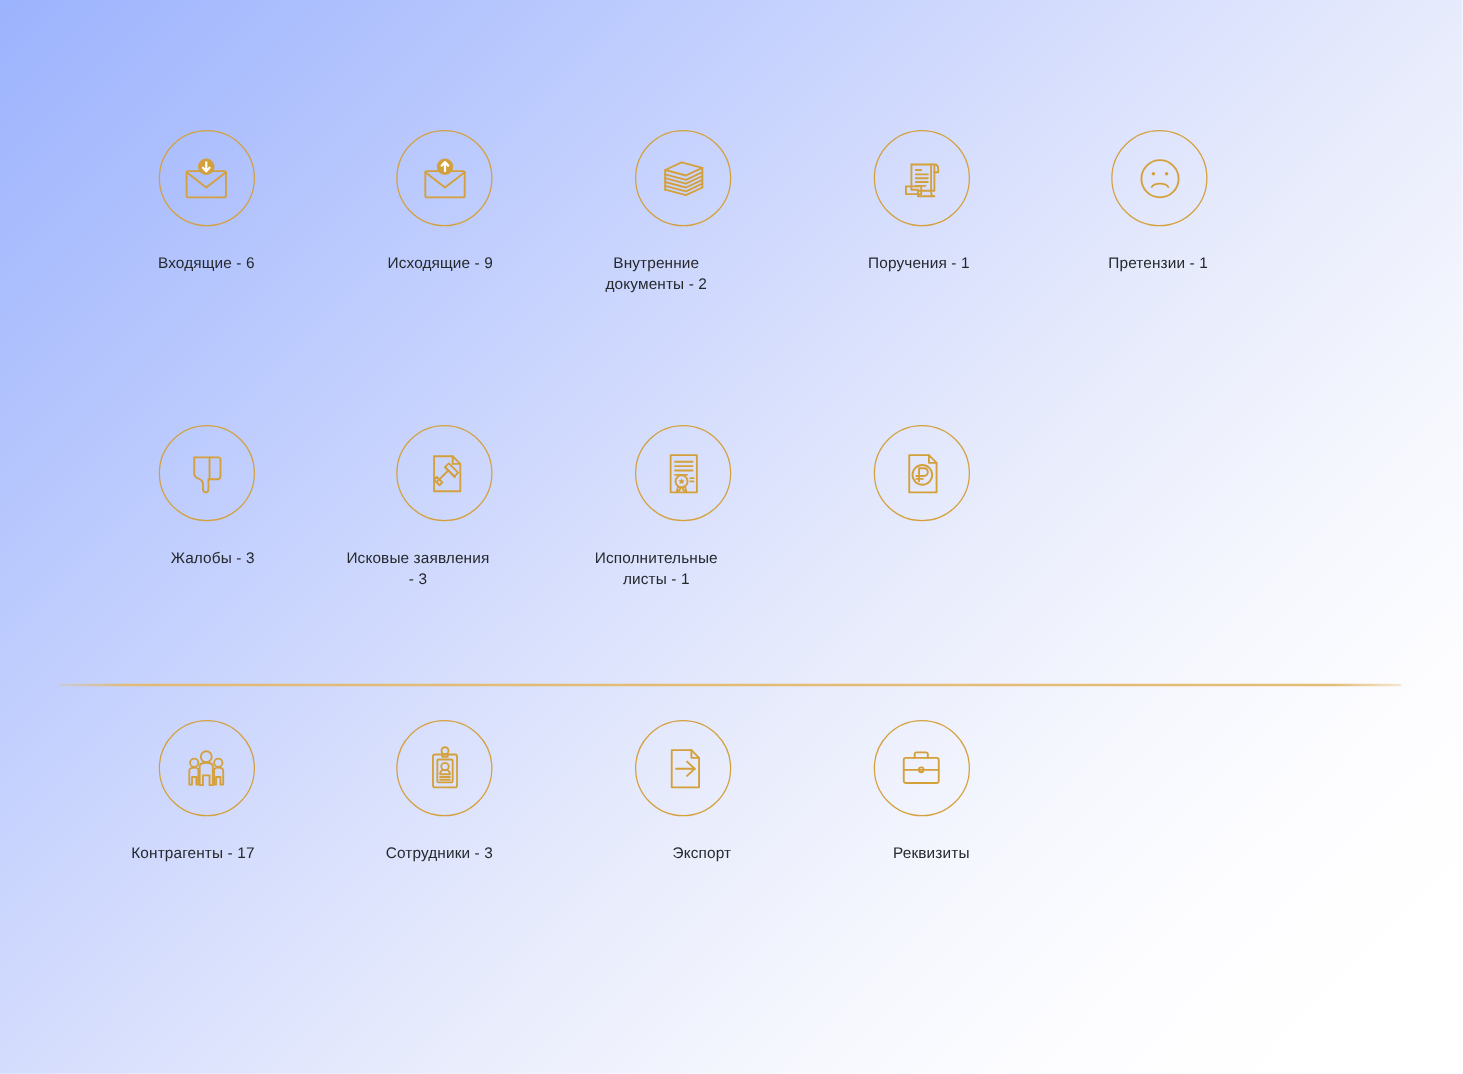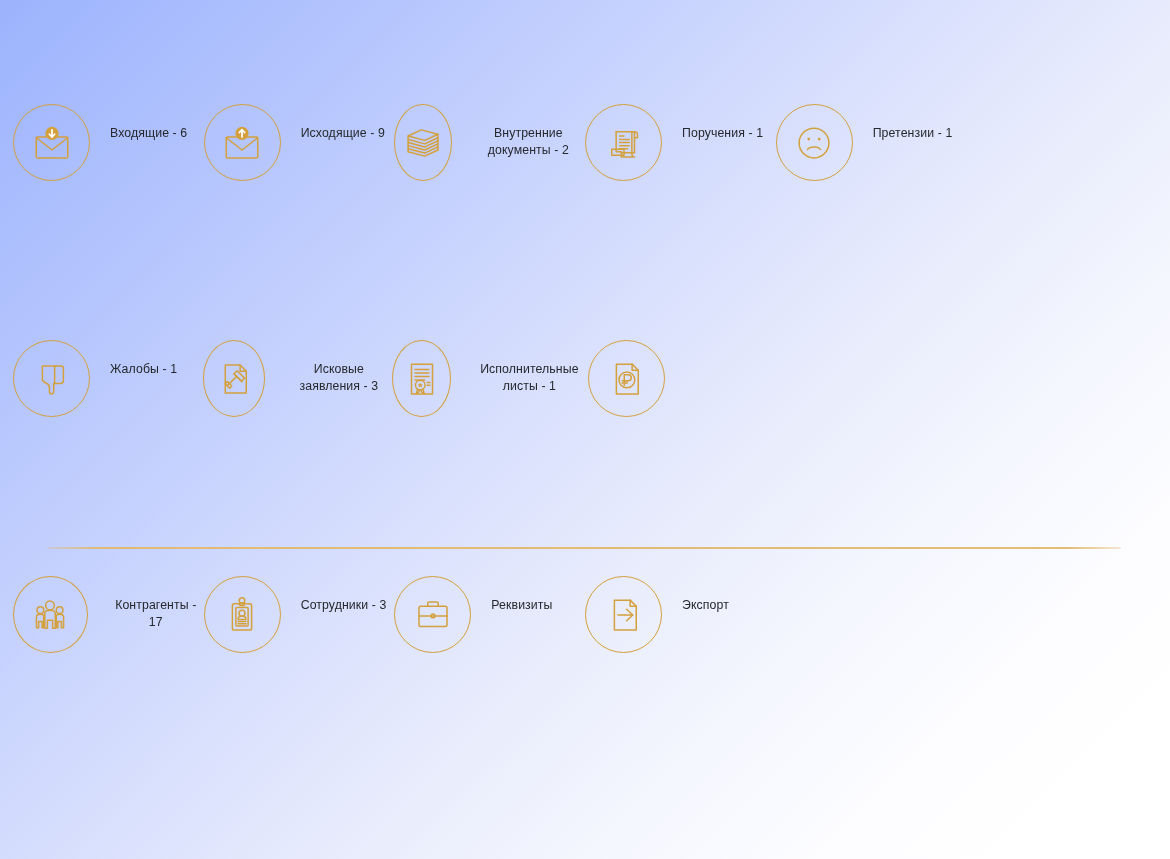--- a/index.html
+++ b/index.html
@@ -50,27 +50,26 @@
     background: linear-gradient(90deg,
        rgba(226,185,110,0.25) 0%,
        rgba(226,185,110,0.95) 5%,
        rgba(226,185,110,0.95) 95%,
        rgba(226,185,110,0.3) 100%);
     border-radius: 2px;
   }
 
   .tile {
     display: flex;
-    flex-direction: row;
-    align-items: flex-start;
+    flex-direction: column;
+    align-items: flex-end;
     text-decoration: none;
     color: inherit;
     cursor: pointer;
     user-select: none;
-    gap: 20px;
   }
 
   .tile-circle {
     width: 77px;
     height: 77px;
     border: 1.6px solid #d4a03c;
     border-radius: 50%;
     display: flex;
     align-items: center;
     justify-content: center;
@@ -179,21 +178,21 @@
 
   <div class="tile-grid row-legal">
 
     <div class="tile">
       <div class="tile-circle">
         <svg viewBox="0 0 48 48">
           <path d="M13 9 L13 24 C13 26 14.5 27.5 17 28.5 C19.5 29.5 21 31 21 33.5 L21 38 C21 40 22.5 41 24 41 C25.5 41 26 39.5 26 37.5 L26 29 L34 29 C36 29 37 27.5 37 26 L37 11 C37 9.5 36 9 34.5 9 Z"></path>
           <path d="M27 9 L27 29"></path>
         </svg>
       </div>
-      <div class="tile-label">Жалобы  - 1</div>
+      <div class="tile-label">Жалобы  - 3</div>
     </div>
 
     <div class="tile">
       <div class="tile-circle">
         <svg viewBox="0 0 48 48">
           <path d="M14 8 L31 8 L38 15 L38 40 L14 40 Z"></path>
           <path d="M31 8 L31 15 L38 15"></path>
           <path d="M24 18 L33 27"></path>
           <path d="M27.5 14.5 L36 23 L32.5 26.5 L24 18 Z"></path>
           <path d="M17 31 L27 21"></path>
@@ -264,35 +263,35 @@
         </svg>
       </div>
       <div class="tile-label">Сотрудники  - 3</div>
     </div>
 
 
 
     <div class="tile">
       <div class="tile-circle">
         <svg viewBox="0 0 48 48">
+          <path d="M13 7 L31 7 L38 14 L38 41 L13 41 Z"></path>
+          <path d="M31 7 L31 14 L38 14"></path>
+          <path d="M17 24 L34 24"></path>
+          <path d="M27 17.5 L34 24 L27 30.5"></path>
+        </svg>
+      </div>
+      <div class="tile-label">Экспорт</div>
+    </div>
+
+    <div class="tile">
+      <div class="tile-circle">
+        <svg viewBox="0 0 48 48">
           <rect x="8" y="14" width="32" height="23" rx="2"></rect>
           <path d="M18 14 L18 10.5 C18 9.5 18.8 9 19.8 9 L28.2 9 C29.2 9 30 9.5 30 10.5 L30 14"></path>
           <path d="M8 25 L40 25"></path>
           <circle cx="24" cy="25" r="2.2"></circle>
         </svg>
       </div>
       <div class="tile-label">Реквизиты</div>
     </div>
-
-    <div class="tile">
-      <div class="tile-circle">
-        <svg viewBox="0 0 48 48">
-          <path d="M13 7 L31 7 L38 14 L38 41 L13 41 Z"></path>
-          <path d="M31 7 L31 14 L38 14"></path>
-          <path d="M17 24 L34 24"></path>
-          <path d="M27 17.5 L34 24 L27 30.5"></path>
-        </svg>
-      </div>
-      <div class="tile-label">Экспорт</div>
-    </div>
   </div>
 
 </div>
 
 </body></html>

